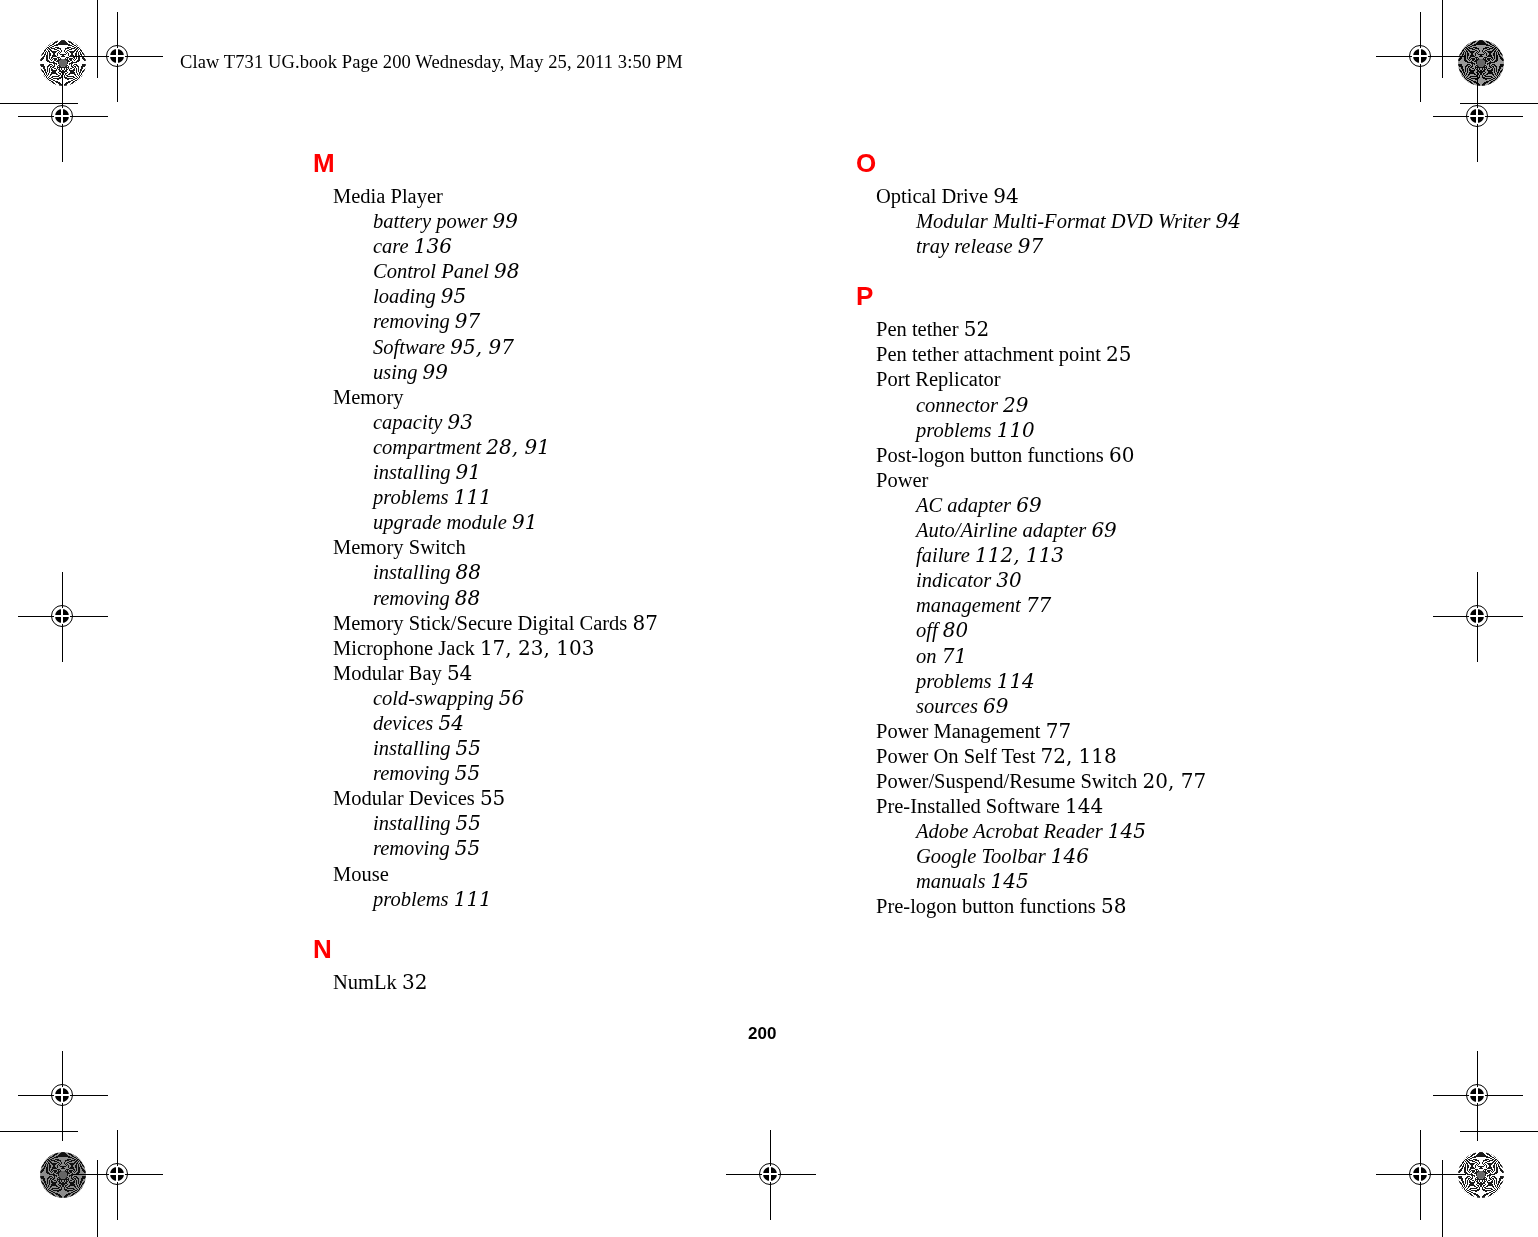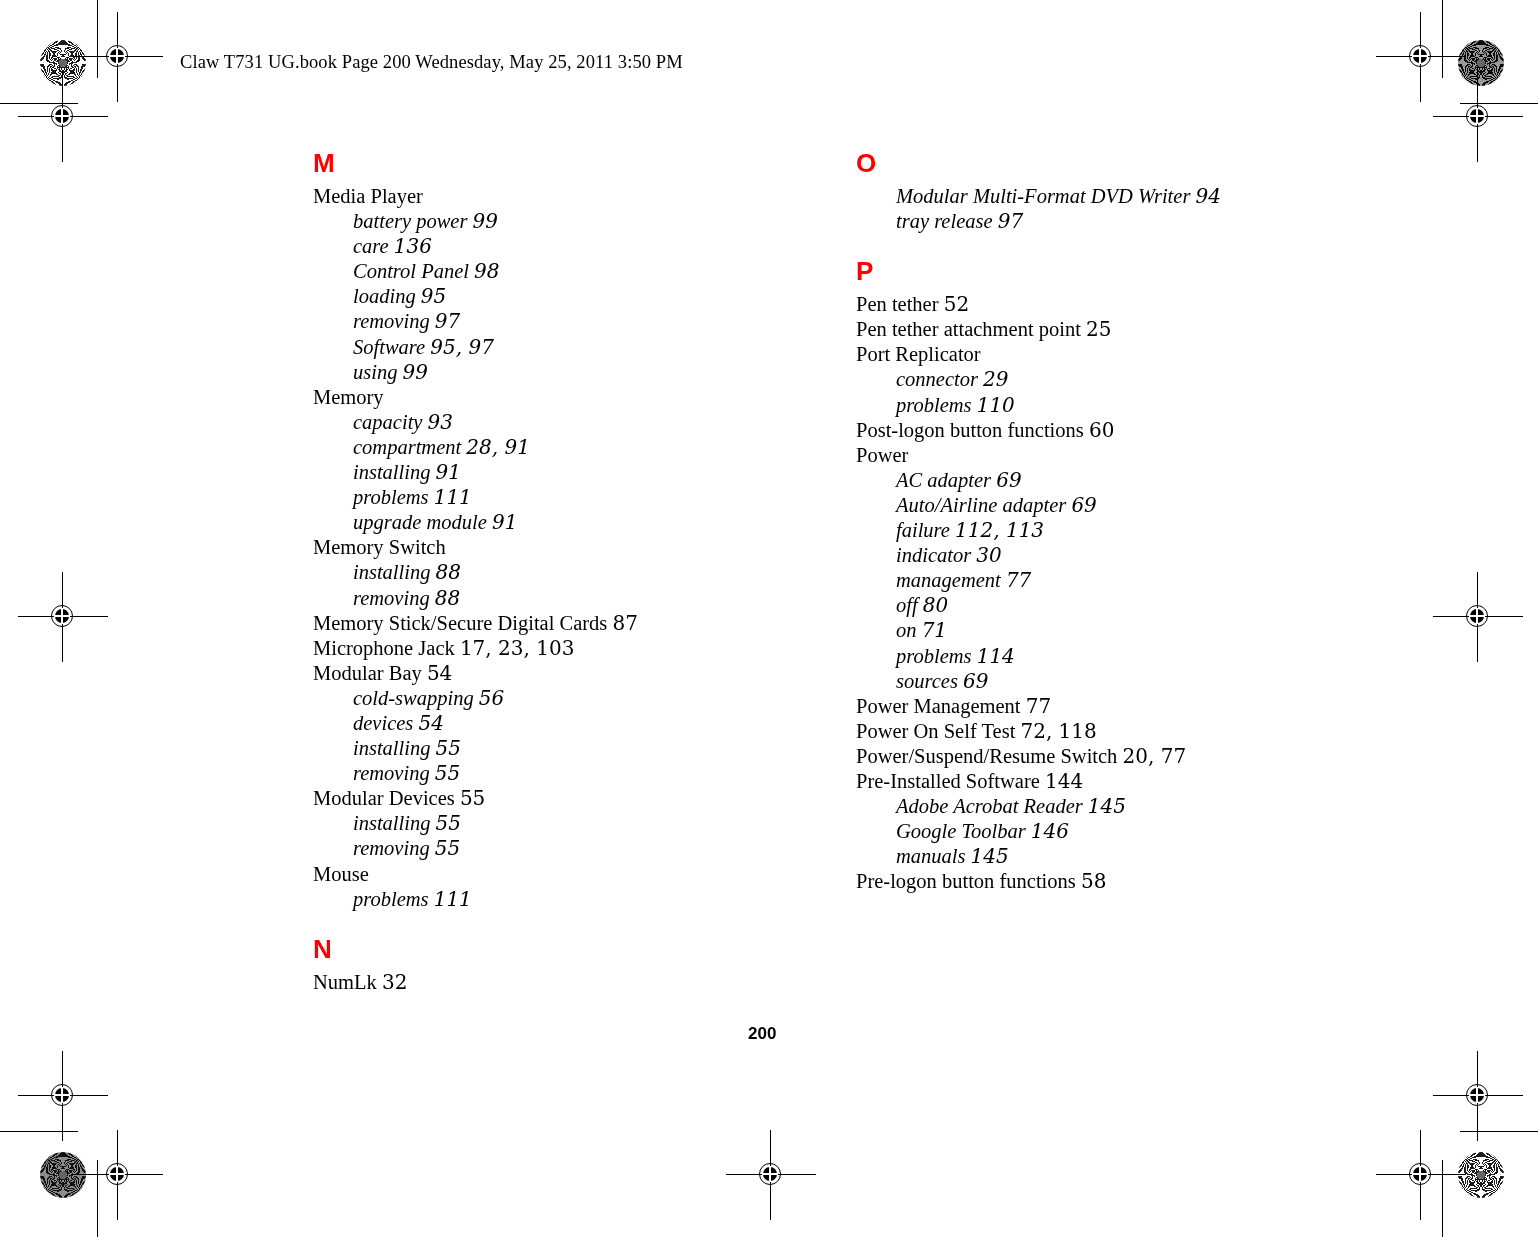--- a/index.html
+++ b/index.html
@@ -130,20 +130,21 @@
     font-size: 26px;
     line-height: 30px;
     margin: 0 0 6px 0;
   }
   .letter-group + .letter-group { margin-top: 22px; }
 
   .entry {
     font-size: 20.5px;
     line-height: 25.1px;
     white-space: nowrap;
+    margin-left: 20px;
   }
   .entry.sub { padding-left: 40px; font-style: italic; }
 
   .entry .term { font-family: "Liberation Serif", serif; }
   .entry .pages {
     font-family: "DejaVu Serif", serif;
     font-size: 20px;
   }
 
   
@@ -284,20 +285,21 @@
         <div class="entry sub"><span class="term">problems</span> <span class="pages">111</span></div>
       </div>
       <div class="letter-group">
         <div class="letter-head">N</div>
         <div class="entry"><span class="term">NumLk</span> <span class="pages">32</span></div>
       </div>
     </div>
   <div class="column right" id="col-right">
       <div class="letter-group">
         <div class="letter-head">O</div>
+        <div class="entry"><span class="term">Optical Drive</span> <span class="pages">94</span></div>
         <div class="entry sub"><span class="term">Modular Multi-Format DVD Writer</span> <span class="pages">94</span></div>
         <div class="entry sub"><span class="term">tray release</span> <span class="pages">97</span></div>
       </div>
       <div class="letter-group">
         <div class="letter-head">P</div>
         <div class="entry"><span class="term">Pen tether</span> <span class="pages">52</span></div>
         <div class="entry"><span class="term">Pen tether attachment point</span> <span class="pages">25</span></div>
         <div class="entry"><span class="term">Port Replicator</span></div>
         <div class="entry sub"><span class="term">connector</span> <span class="pages">29</span></div>
         <div class="entry sub"><span class="term">problems</span> <span class="pages">110</span></div>

